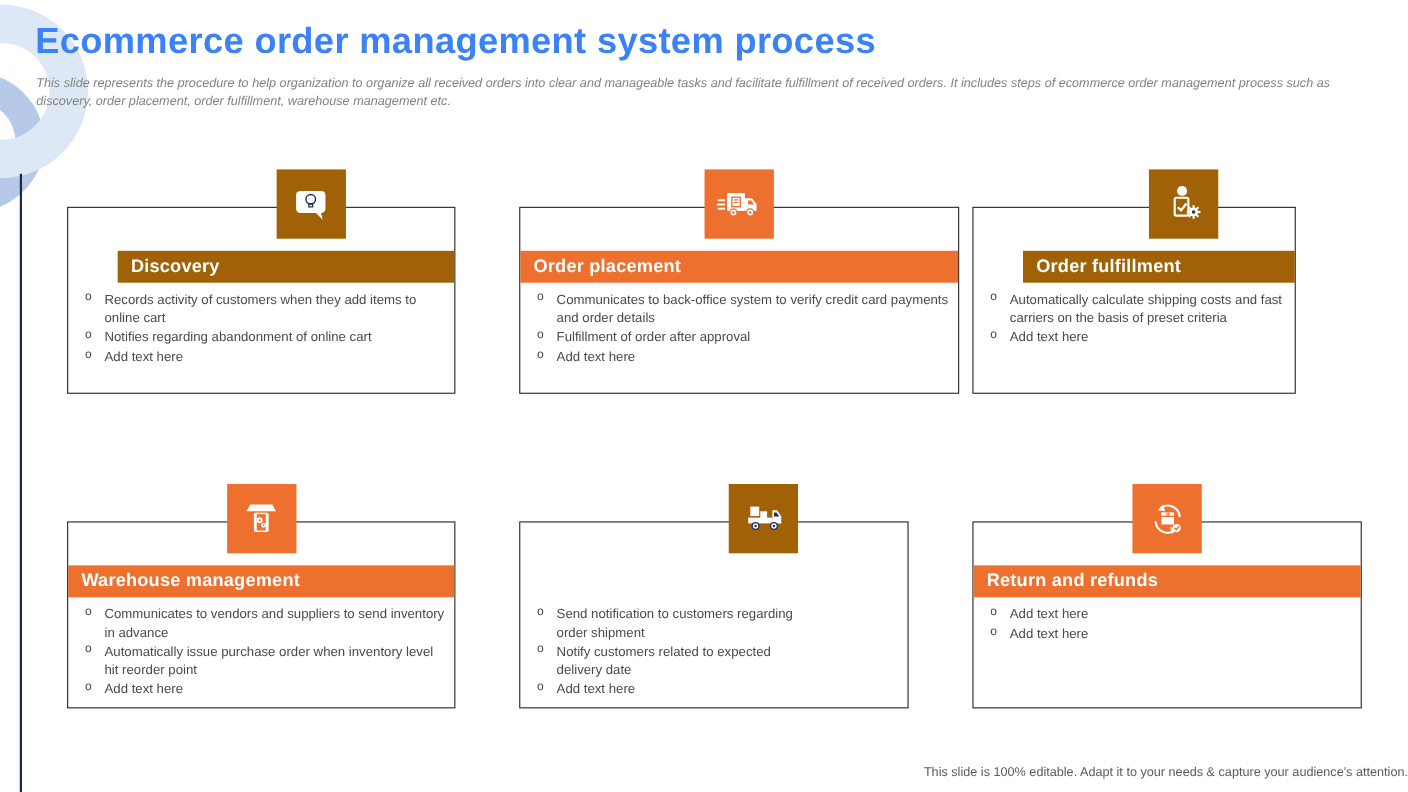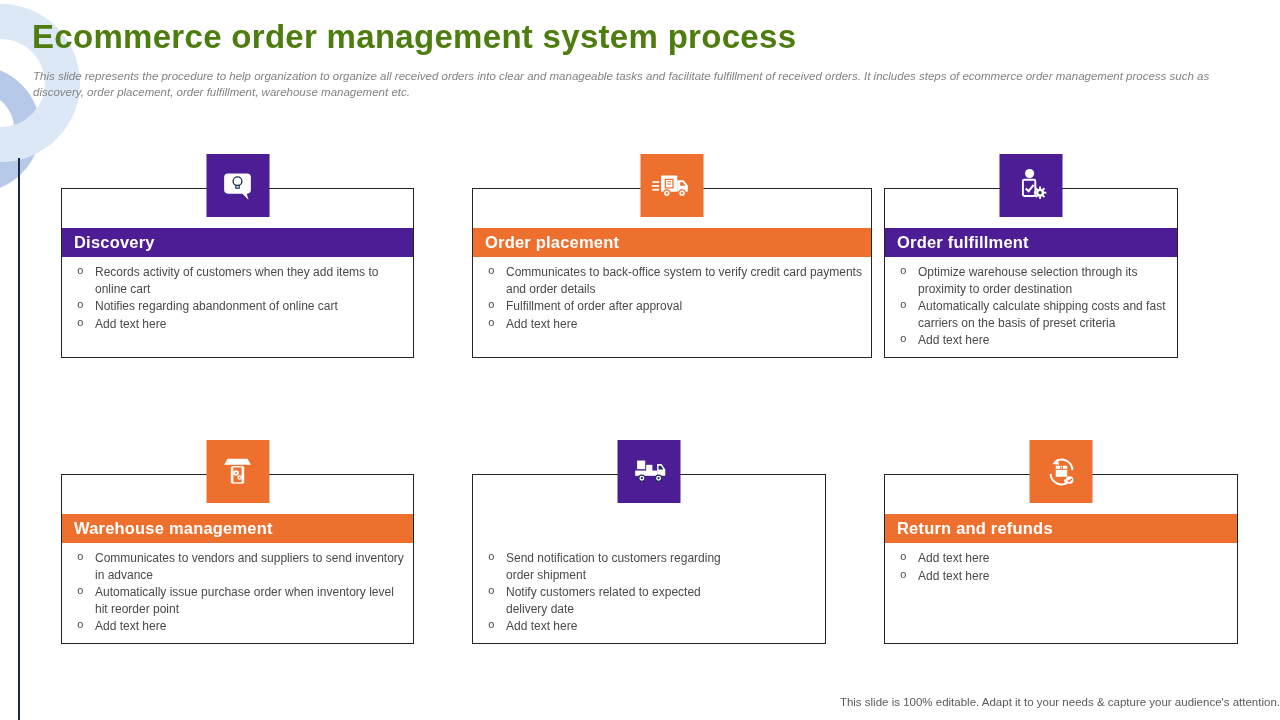--- a/index.html
+++ b/index.html
@@ -6,29 +6,29 @@
   .slide{
     position:relative;width:1280px;height:720px;background:#ffffff;
     font-family:"Liberation Sans",sans-serif;overflow:hidden;
   }
   
   .ring{position:absolute;border-radius:50%;box-sizing:border-box;}
   .ring-dark{left:-86px;top:66px;width:126px;height:126px;border:26px solid #b7c9e8;}
   .ring-light{left:-78px;top:4px;width:158px;height:158px;border:35px solid #dde8f6;}
   .vline{position:absolute;left:18px;top:158px;bottom:0;width:2px;background:#1b2a44;}
   
-  .title{position:absolute;left:32px;top:18px;font-size:33px;font-weight:800;color:#4d7c0f;letter-spacing:.3px;}
+  .title{position:absolute;left:32px;top:18px;font-size:33px;font-weight:800;color:#3b82f6;letter-spacing:.3px;}
   .subtitle{position:absolute;left:33px;top:68px;width:1214px;font-size:11.5px;line-height:1.42;color:#838383;font-style:italic;}
   
   .unit{position:absolute;height:203px;}
   .icon-box{
     position:absolute;top:0;left:50%;transform:translateX(-50%);
     width:63px;height:63px;display:flex;align-items:center;justify-content:center;z-index:2;
   }
-  .navy-bg{background:#4c1d95;}
+  .navy-bg{background:#a16207;margin-left:45px;}
   .orange-bg{background:#ED702E;}
   .card{
     position:absolute;left:0;right:0;top:34px;height:168px;
     background:#ffffff;border:1px solid #242424;box-sizing:content-box;
   }
   .card-header{
     position:absolute;left:0;right:0;top:39px;height:29px;line-height:29px;
     padding-left:12px;color:#ffffff;font-weight:700;font-size:16.5px;
     box-sizing:border-box;letter-spacing:.2px;white-space:nowrap;
   }
@@ -120,21 +120,20 @@
           <rect x="30" y="22.5" width="2" height="13" fill="#fff" transform="rotate(90 31 29)"></rect>
           <rect x="30" y="22.5" width="2" height="13" fill="#fff" transform="rotate(135 31 29)"></rect>
           <circle cx="31" cy="29" r="4.2" fill="#fff"></circle>
           <circle cx="31" cy="29" r="1.7" fill="#1B3156"></circle>
         </g>
       </svg>
     </div>
     <div class="card">
       <div class="card-header navy-bg">Order fulfillment</div>
       <ul class="bullets">
-        <li><span>Optimize warehouse selection through its proximity to order destination</span></li>
         <li><span>Automatically calculate shipping costs and fast carriers on the basis of preset criteria</span></li>
         <li><span>Add text here</span></li>
       </ul>
     </div>
   </div>
 
   <div class="unit" style="left:61px;top:440px;width:353px;">
     <div class="icon-box orange-bg">
       <svg width="42" height="42" viewBox="0 0 44 44">
         <path d="M11.5 8 h21 l3.5 6.5 h-28 z" fill="#fff"></path>

